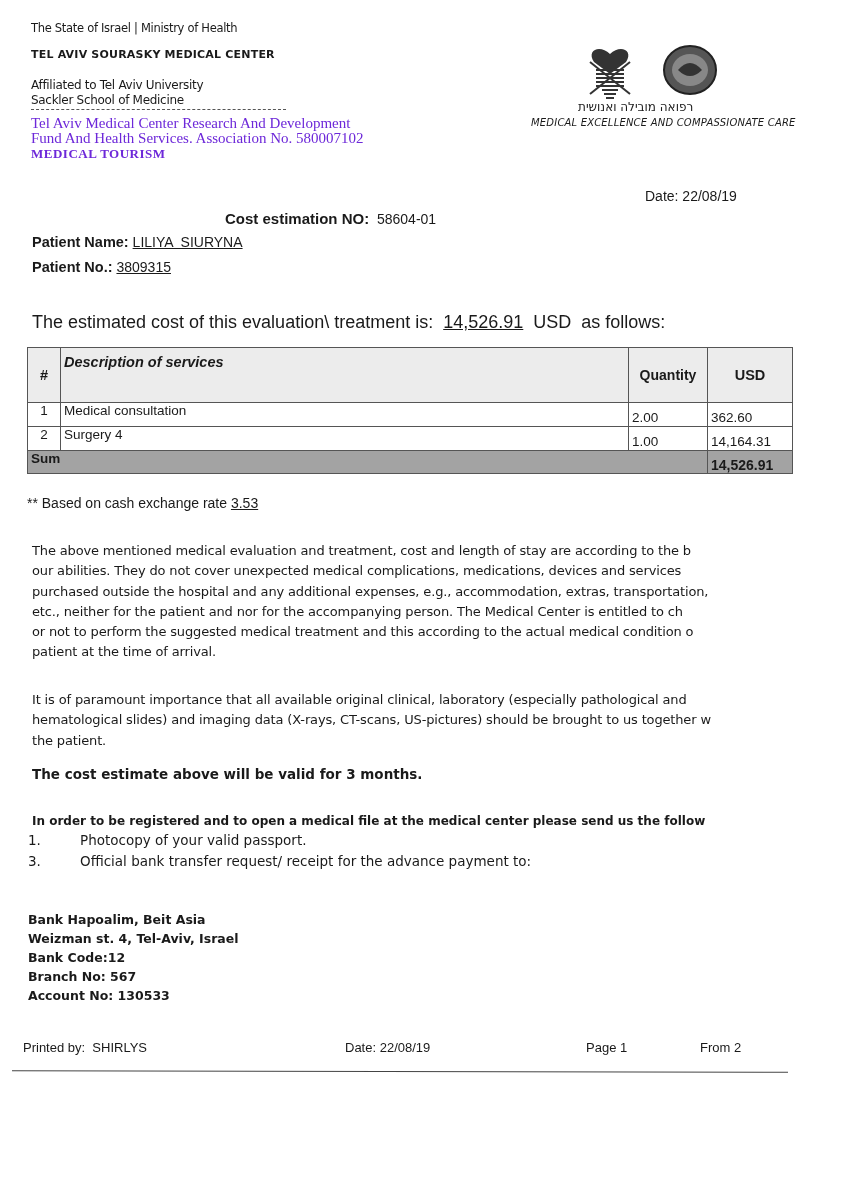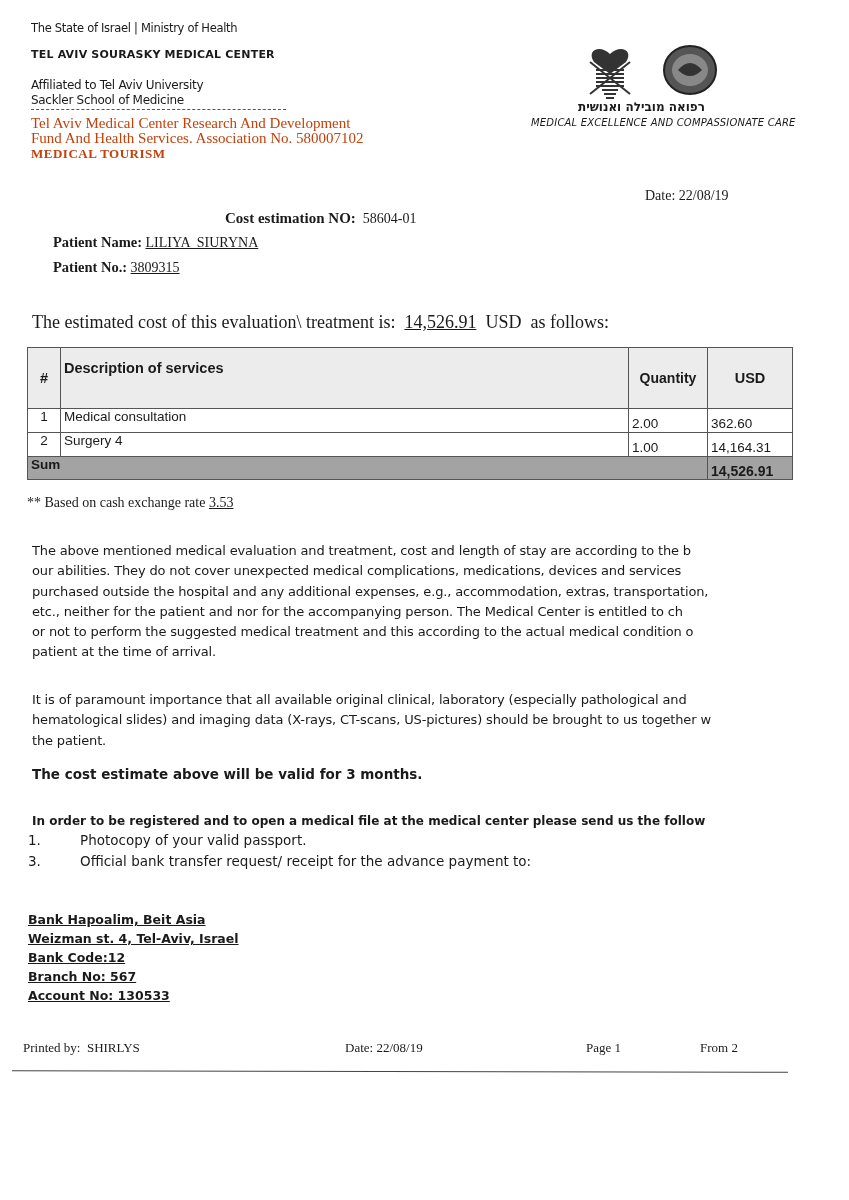--- a/index.html
+++ b/index.html
@@ -1,66 +1,66 @@
 <!DOCTYPE html>
 <html><head>
 <meta charset="utf-8">
 <style>
   html, body { margin: 0; padding: 0; }
   body {
     width: 849px; height: 1200px; background: #ffffff; position: relative; overflow: hidden;
     color: #1a1a1a; font-family: "Liberation Sans", sans-serif;
   }
-  .abs { position: absolute; white-space: nowrap; font-family: Liberation Serif, serif; }
+  .abs { position: absolute; white-space: nowrap; }
   .hdr1 { left: 31px; top: 21px; font-size: 11.5px; font-family: "DejaVu Sans", sans-serif; letter-spacing: -0.3px; }
   .hdr2 { left: 31px; top: 48px; font-size: 11px; font-weight: bold; font-family: "DejaVu Sans", sans-serif; letter-spacing: 0.2px; }
   .hdr3 { left: 31px; top: 78px; font-size: 12px; font-family: "DejaVu Sans", sans-serif; line-height: 15px; letter-spacing: -0.3px; }
   .hdr3 .rule { display: block; width: 255px; border-bottom: 1px dashed #555; height: 0; margin-top: 1px; }
-  .hdr4 { left: 31px; top: 116px; font-family: "Liberation Serif", serif; font-size: 15px; line-height: 15px; color: #c2410c; }
+  .hdr4 { left: 31px; top: 116px; font-family: "Liberation Serif", serif; font-size: 15px; line-height: 15px; color: #6d28d9; }
   .hdr4 .b { font-weight: bold; font-size: 13px; letter-spacing: 0.5px; }
 
   .logo-wrap { left: 548px; top: 44px; width: 200px; height: 86px; }
-  .logo-he { left: 578px; top: 100px; font-size: 12px; font-weight: bold; font-family: "DejaVu Sans", sans-serif; direction: rtl; }
+  .logo-he { left: 578px; top: 100px; font-size: 12px; font-weight: normal; font-family: "DejaVu Sans", sans-serif; direction: rtl; }
   .logo-en { left: 531px; top: 117px; font-size: 10px; font-style: italic; font-weight: normal; font-family: "DejaVu Sans", sans-serif; letter-spacing: 0.2px; }
 
   .date-top { left: 645px; top: 188px; font-size: 14px; }
   .cost-no { left: 225px; top: 210px; font-size: 14px; }
   .cost-no .lbl { font-weight: bold; font-size: 15px; }
   .pname { left: 32px; top: 234px; font-size: 14px; }
-  .pname .lbl, .pno .lbl { font-weight: bold; font-size: 14.5px; margin-left: 21px; }
+  .pname .lbl, .pno .lbl { font-weight: bold; font-size: 14.5px; }
   .u { text-decoration: underline; }
   .pno { left: 32px; top: 259px; font-size: 14px; }
   .est { left: 32px; top: 312px; font-size: 18px; }
 
   table.svc {
     position: absolute; left: 27px; top: 347px; width: 766px; border-collapse: collapse;
     font-size: 13.5px;
   }
   table.svc td, table.svc th { border: 1px solid #555; padding: 0 3px; vertical-align: top; }
   table.svc th { background: #ececec; font-weight: bold; height: 48px; vertical-align: middle; text-align: left; font-size: 14.5px; }
   table.svc th.hnum { text-align: center; width: 26px; }
   table.svc th.hqty { width: 72px; text-align: center; font-size: 14px; }
   table.svc th.husd { width: 78px; text-align: center; }
-  table.svc th.hdesc { vertical-align: top; padding-top: 12px; }
+  table.svc th.hdesc { vertical-align: top; padding-top: 6px; font-style: italic; }
   table.svc tr.row td { height: 22px; }
   table.svc td.num { text-align: center; }
   table.svc td.qty, table.svc td.usd { vertical-align: bottom; padding-bottom: 1px; }
   table.svc tr.sum td { font-weight: bold; height: 22px; background: #a3a3a3; }
   table.svc tr.sum td.sumlbl { border-right: none; }
   table.svc tr.sum td.sumval { vertical-align: bottom; font-size: 14px; }
 
   .rate { left: 27px; top: 495px; font-size: 14px; }
   .para { left: 32px; width: 830px; font-family: "DejaVu Sans", sans-serif; font-size: 13px; line-height: 20.3px; white-space: nowrap; letter-spacing: -0.15px; }
   .p1 { top: 541px; }
   .p2 { top: 690px; }
   .valid { left: 32px; top: 766px; font-family: "DejaVu Sans", sans-serif; font-size: 13.5px; font-weight: bold; }
   .order { left: 32px; top: 814px; font-family: "DejaVu Sans", sans-serif; font-size: 12px; font-weight: bold; text-align: right; }
   .steps { left: 28px; top: 830px; font-family: "DejaVu Sans", sans-serif; font-size: 13.5px; line-height: 21px; }
   .steps .n { display: inline-block; width: 52px; }
-  .bank { left: 28px; top: 910px; font-family: "DejaVu Sans", sans-serif; font-size: 12.5px; font-weight: bold; line-height: 19px; text-decoration: underline; }
+  .bank { left: 28px; top: 910px; font-family: "DejaVu Sans", sans-serif; font-size: 12.5px; font-weight: bold; line-height: 19px; }
 
   .foot { top: 1040px; font-size: 13px; }
   .f1 { left: 23px; }
   .f2 { left: 345px; }
   .f3 { left: 586px; }
   .f4 { left: 700px; }
   .foot-rule { position: absolute; left: 12px; top: 1071px; width: 776px; height: 0; border-top: 1px solid #444; transform: rotate(0.12deg); }
 </style>
 </head>
 <body>

